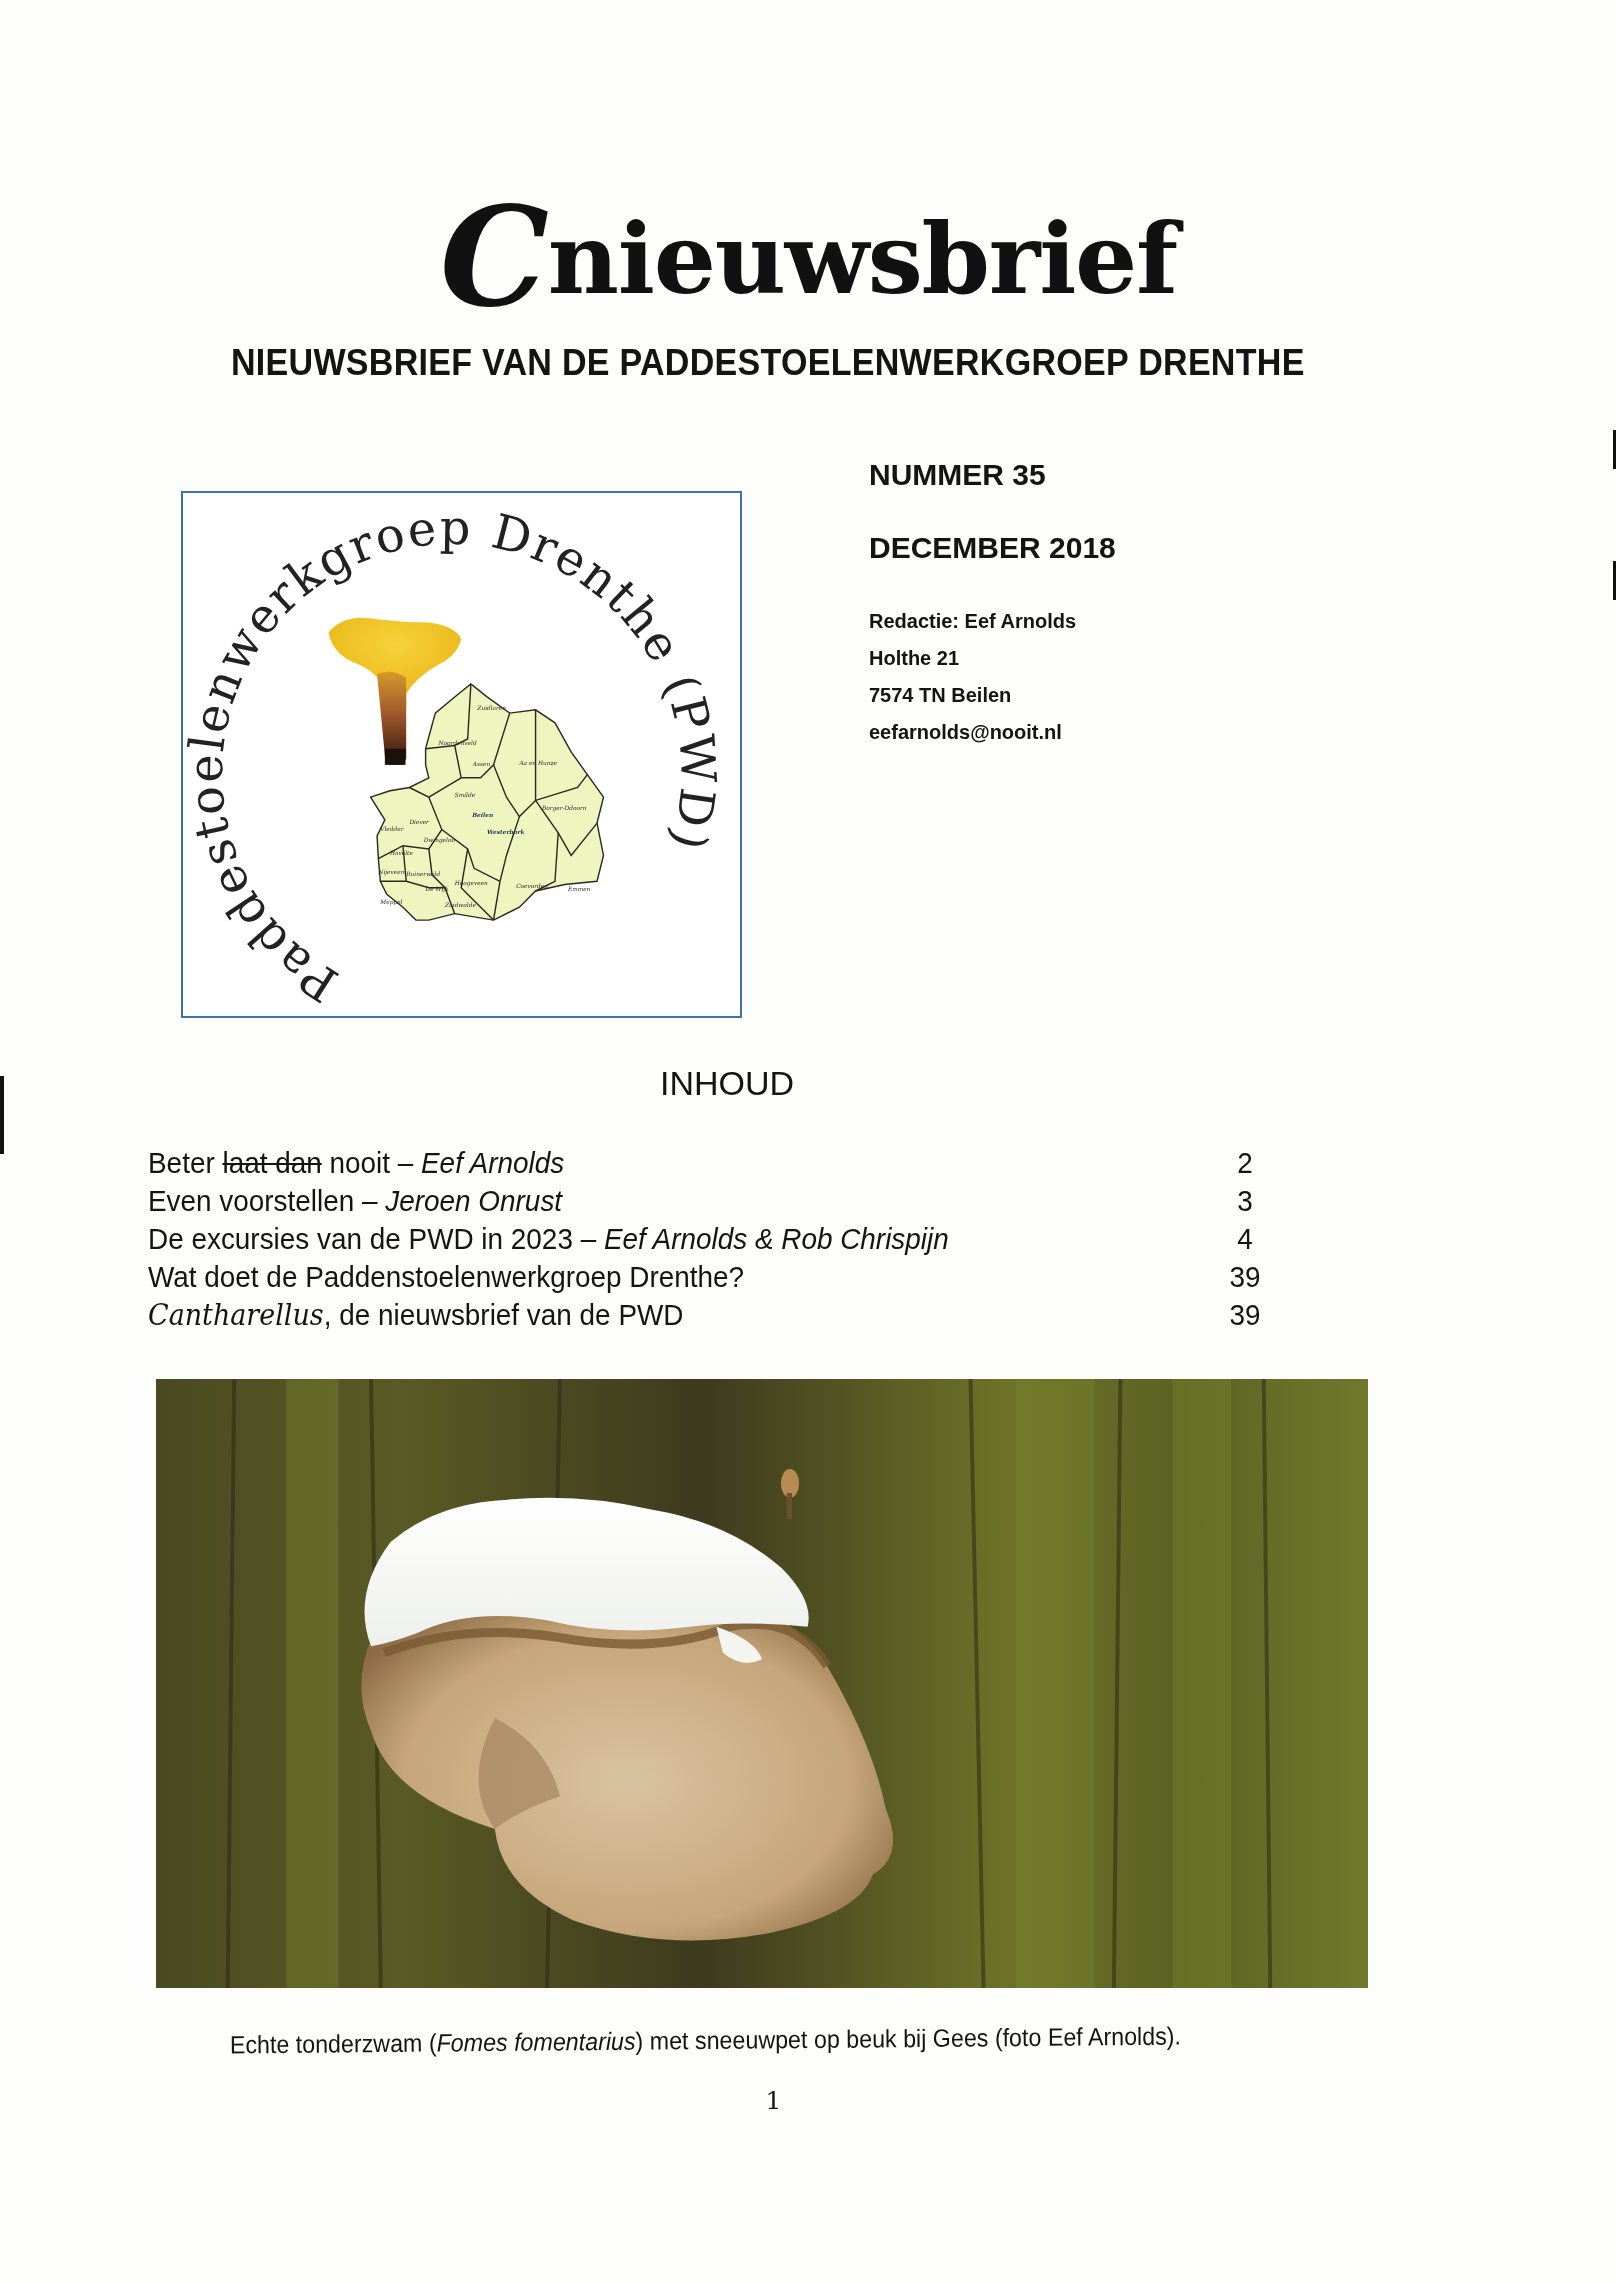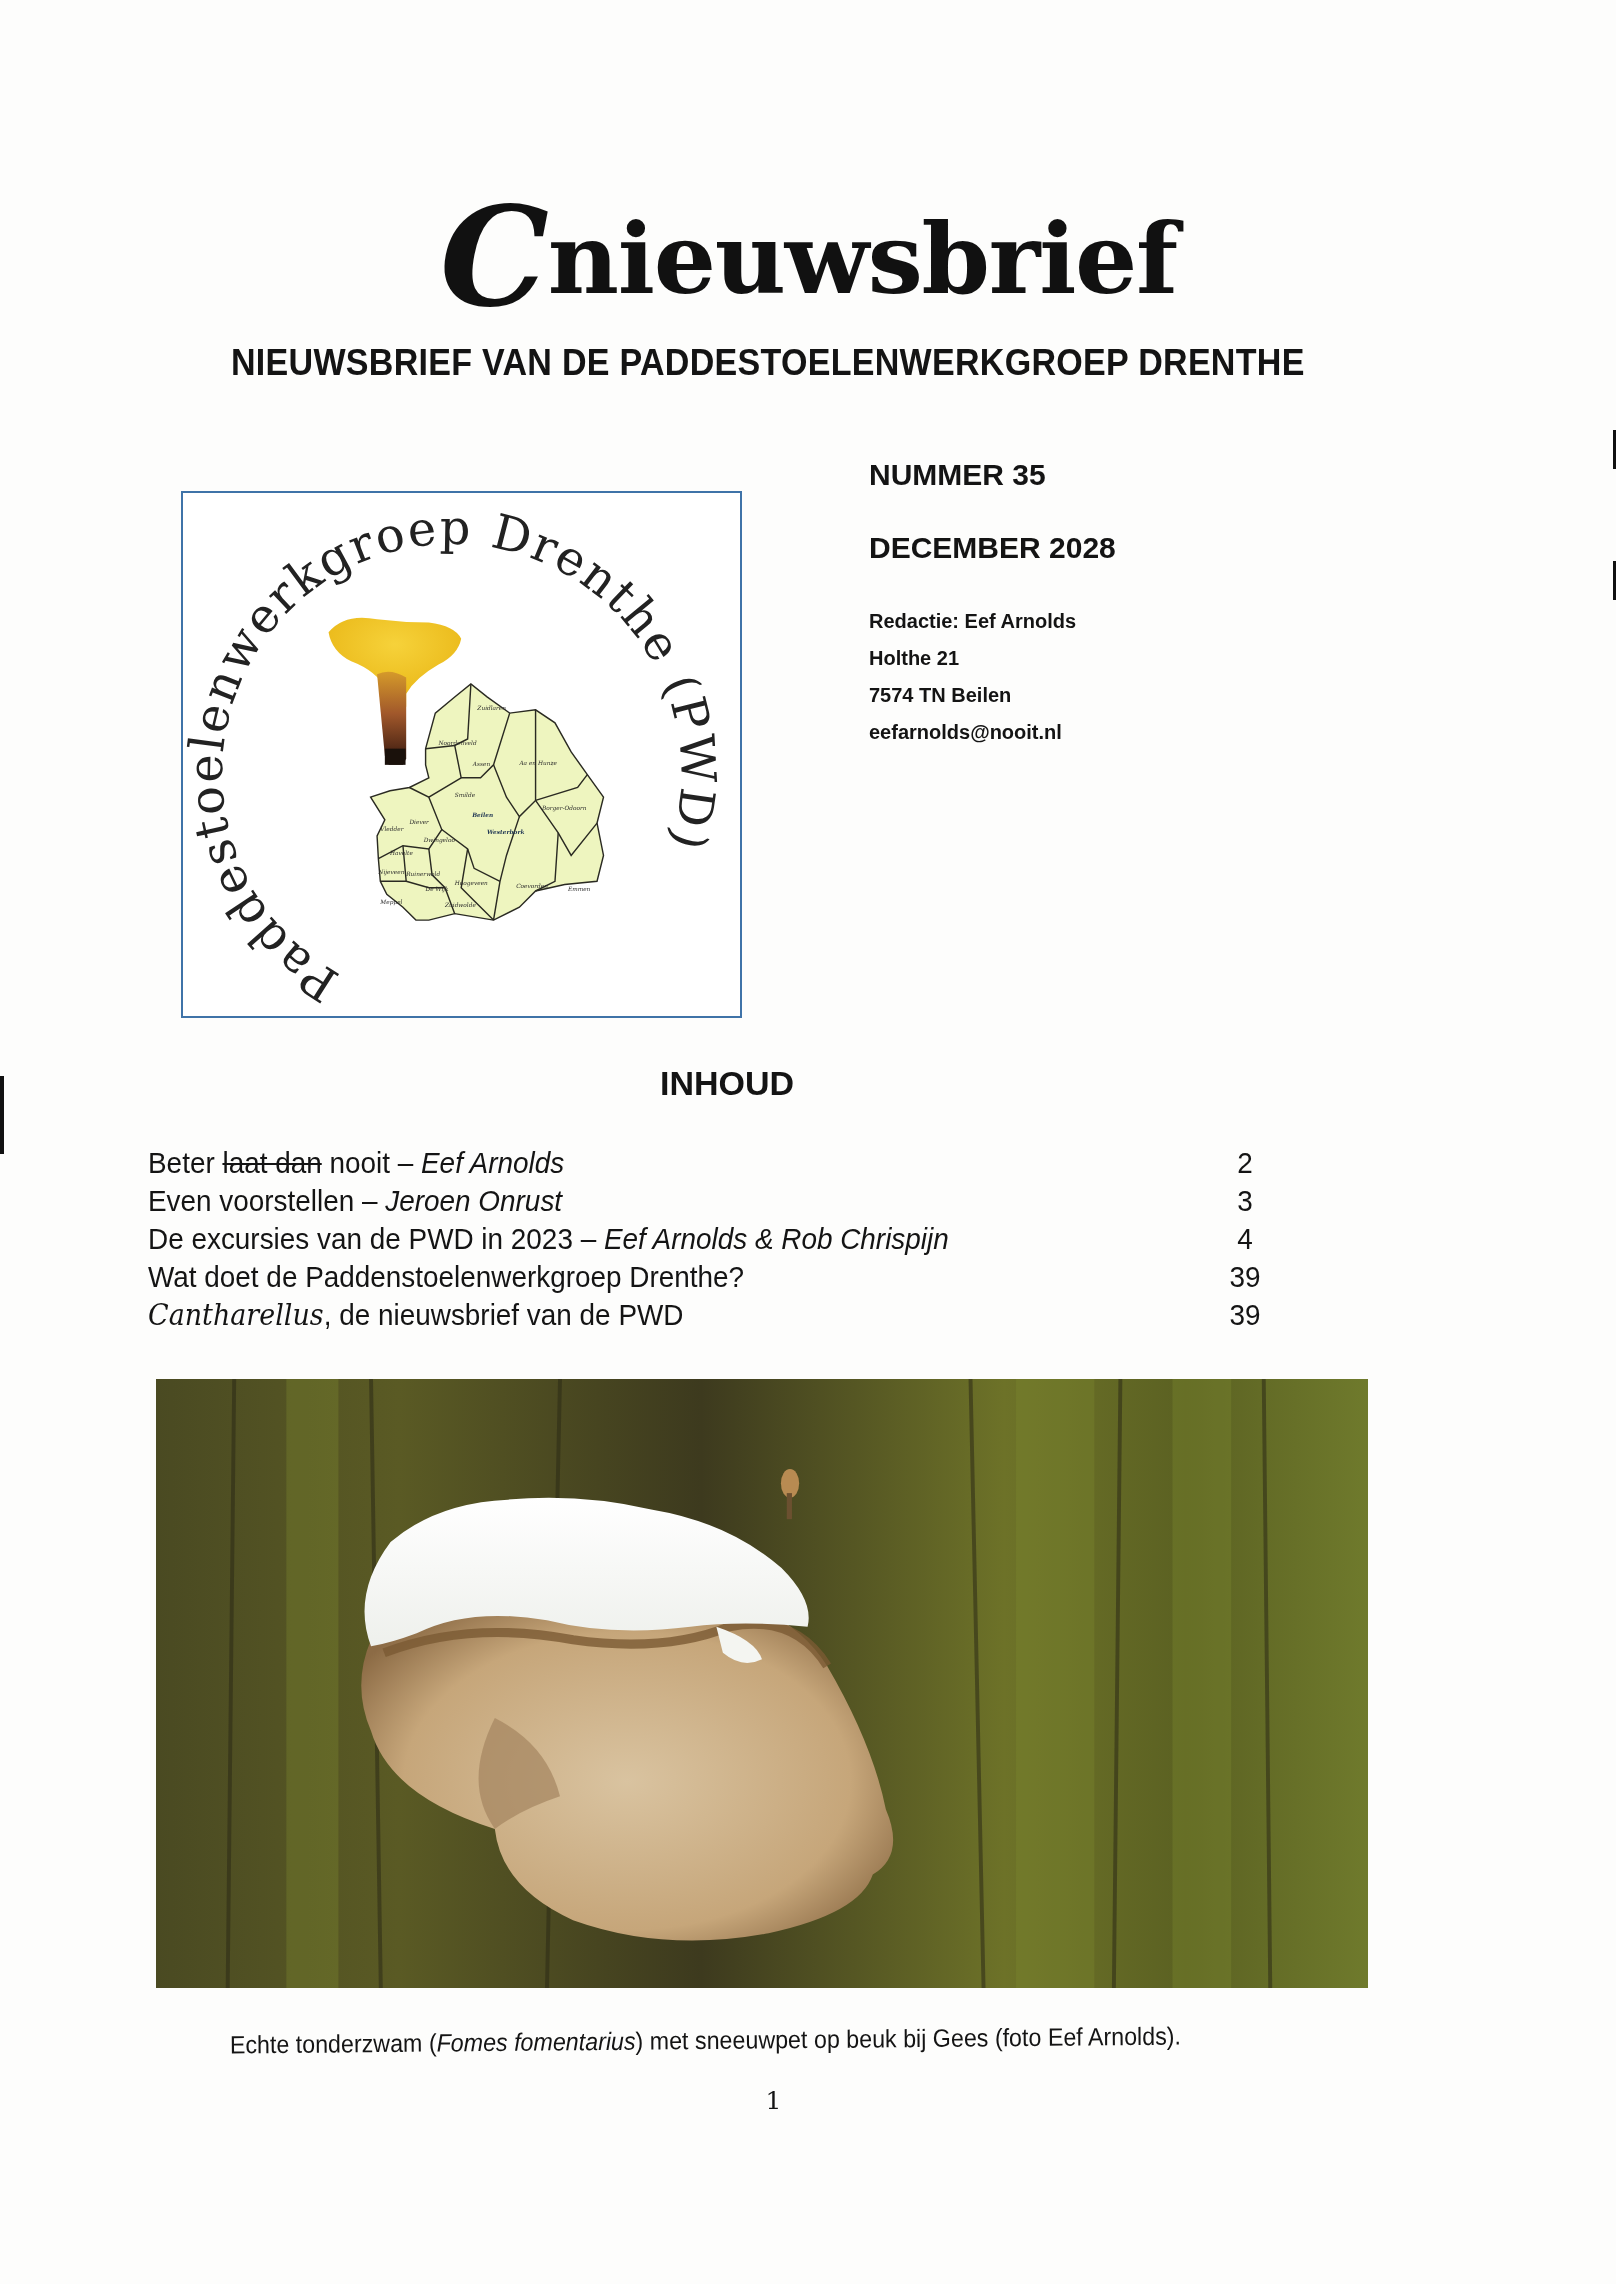--- a/index.html
+++ b/index.html
@@ -52,21 +52,21 @@
       border: 2px solid #3f73a8;
       background: #fff;
       box-sizing: border-box;
     }
     .logo-box svg { width: 100%; height: 100%; display: block; }
 
     
     .inhoud-title {
       left: 0; width: 1532px; top: 1064px;
       text-align: center;
-      font-size: 34px; font-weight: bold;
+      font-size: 34px; font-weight: normal;
       padding-left: 0;
     }
     .inhoud-title span { position: relative; left: -39px; }
     .toc { left: 148px; top: 1144px; width: 1212px; }
     .toc-row {
       position: relative;
       height: 38px;
       font-size: 30px;
       line-height: 38px;
       white-space: nowrap;
@@ -117,21 +117,21 @@
 </head>
 <body>
 
 <div class="abs masthead">
   <span class="cap">C</span><span>nieuwsbrief</span>
 </div>
 
 <div class="abs subtitle">NIEUWSBRIEF VAN DE PADDESTOELENWERKGROEP DRENTHE</div>
 
 <div class="abs info info-number">NUMMER 35</div>
-<div class="abs info info-date">DECEMBER 2028</div>
+<div class="abs info info-date">DECEMBER 2018</div>
 <div class="abs info info-addr">
   <div>Redactie: Eef Arnolds</div>
   <div>Holthe 21</div>
   <div>7574 TN Beilen</div>
   <div>eefarnolds@nooit.nl</div>
 </div>
 
 <div class="abs logo-box">
   <svg viewBox="0 0 861 808" xmlns="http://www.w3.org/2000/svg">
     <defs>

